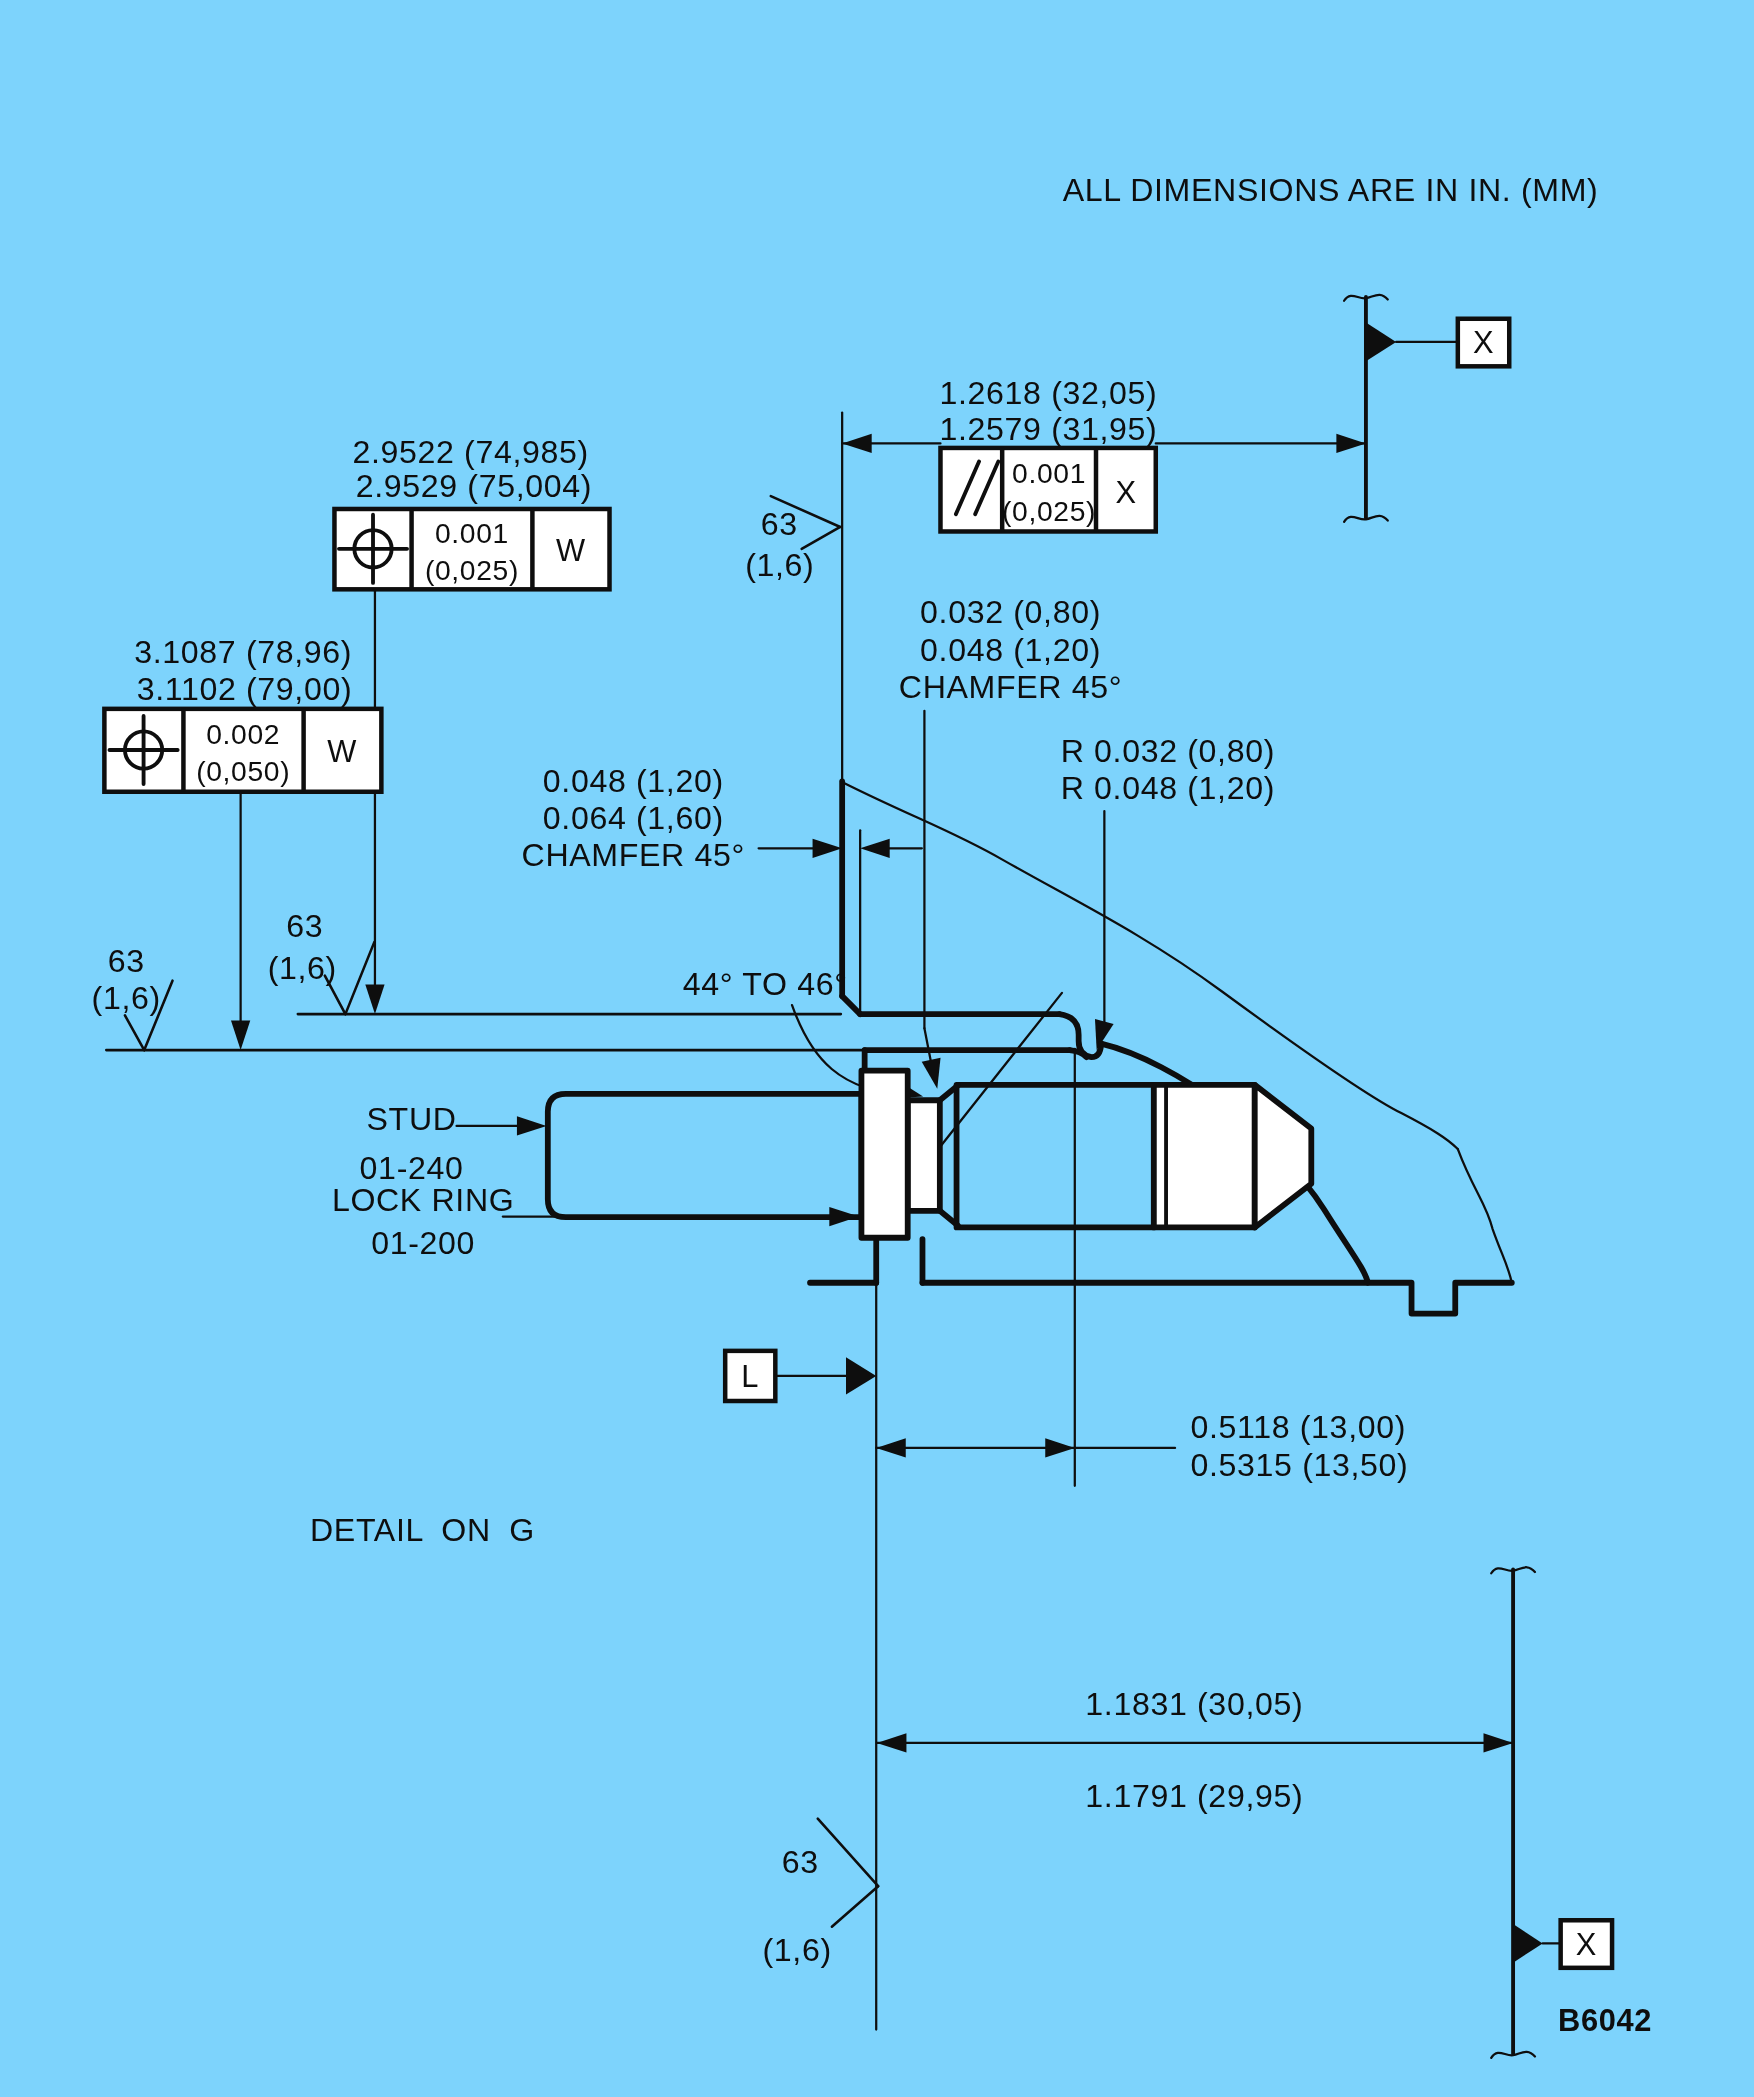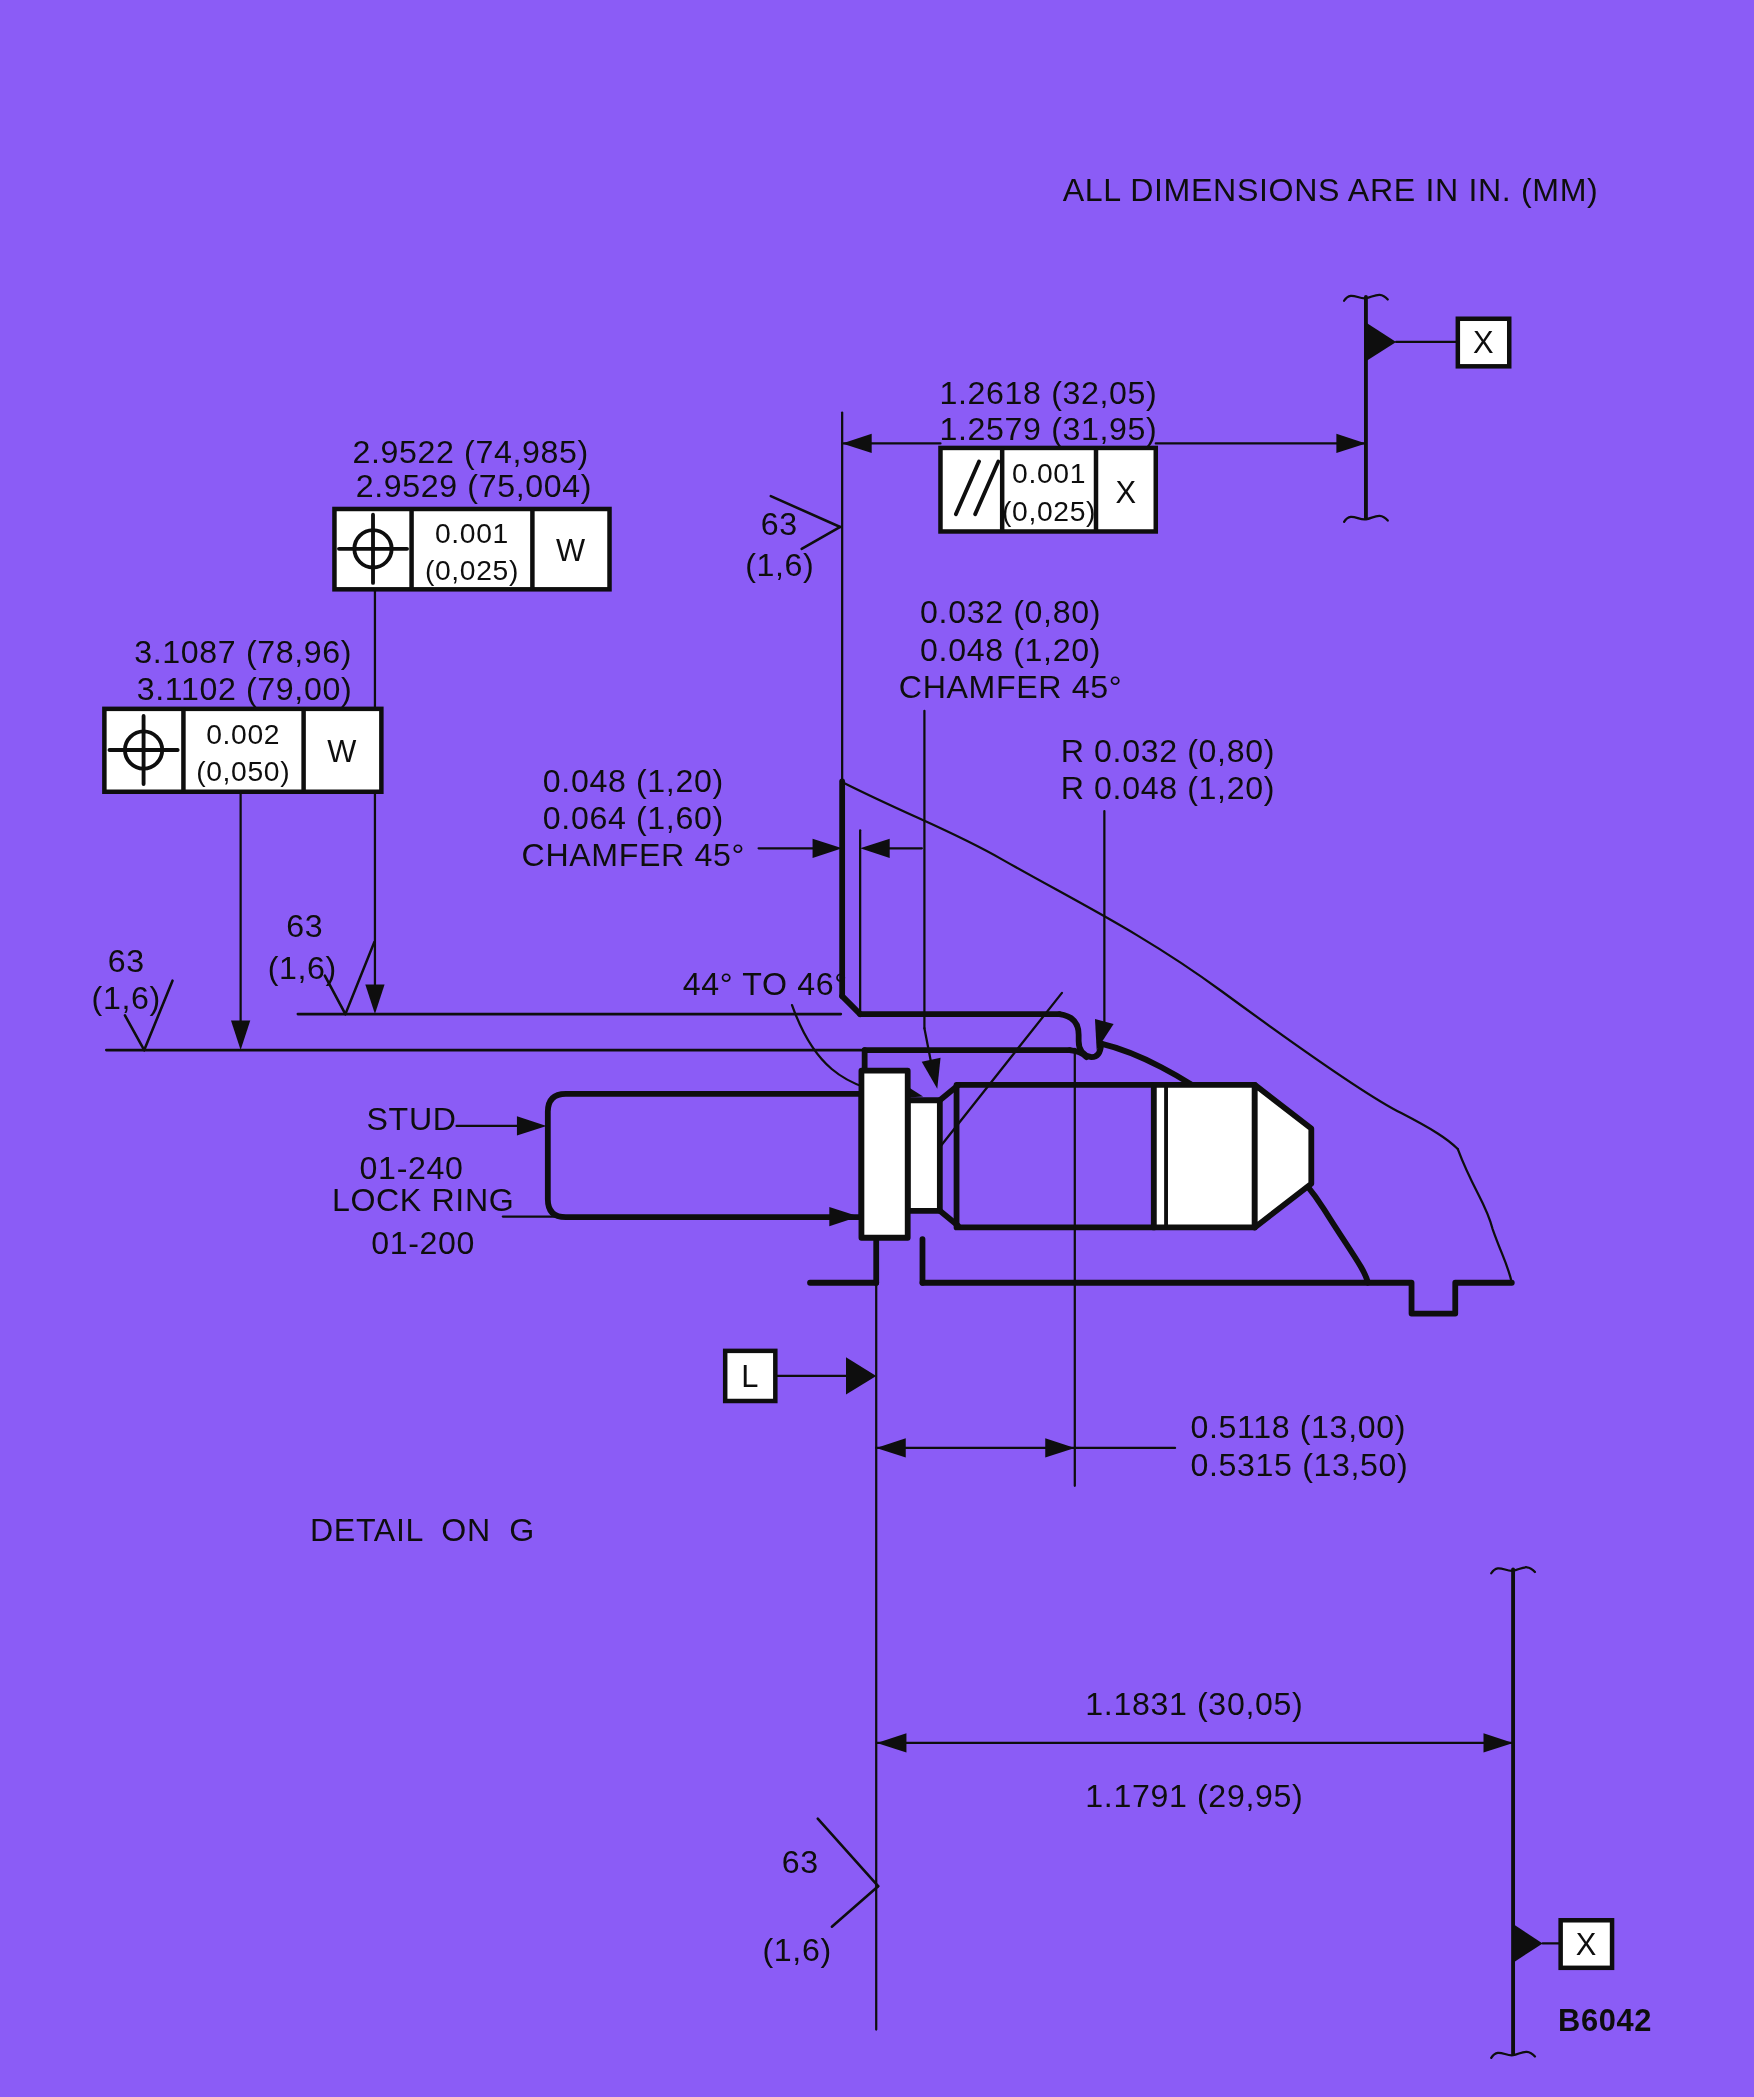--- a/index.html
+++ b/index.html
@@ -1,16 +1,16 @@
 <!DOCTYPE html>
 <html style="font-size:10.3px"><head>
 <meta charset="utf-8">
 <style>
   html,body{margin:0;padding:0;background:#ffffff;}
-  #page{position:relative;width:1755px;height:2097px;background:#8b5cf6;font-family:"Liberation Sans",sans-serif;}
+  #page{position:relative;width:1755px;height:2097px;background:#7dd3fc;font-family:"Liberation Sans",sans-serif;}
   svg{position:absolute;left:0;top:0;}
   text{fill:#0e0e0e;letter-spacing:1px;}
   .t50{font-size:50px;}
   .t44{font-size:44px;}
   .t48{font-size:48px;}
   .mid{text-anchor:middle;}
   .st{text-anchor:start;}
   .thick{stroke:#0e0e0e;stroke-width:9;fill:none;stroke-linecap:round;stroke-linejoin:round;}
   .med{stroke:#0e0e0e;stroke-width:6;fill:none;stroke-linecap:round;}
   .thin{stroke:#0e0e0e;stroke-width:3.5;fill:none;stroke-linecap:round;}

